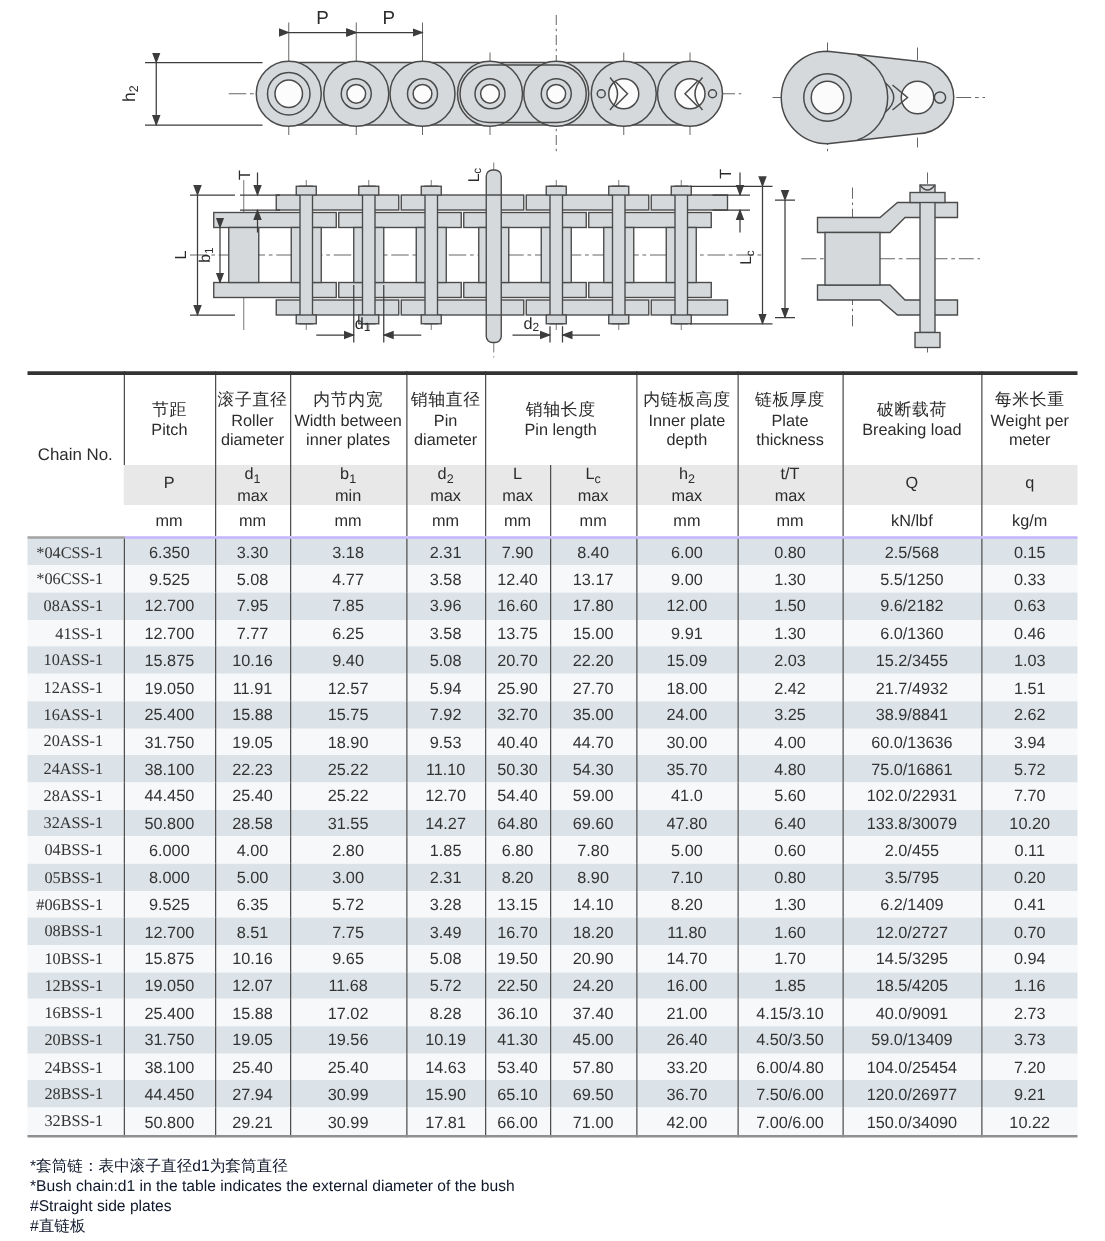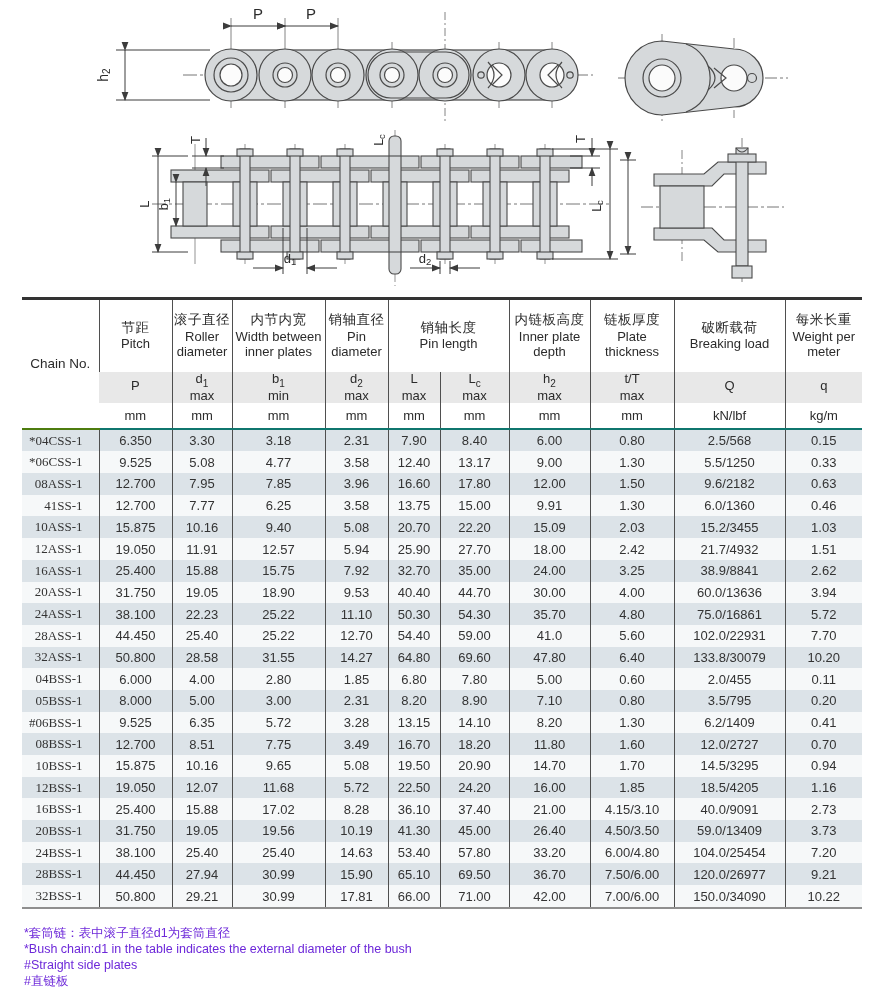--- a/index.html
+++ b/index.html
@@ -7,31 +7,31 @@
   .page{position:relative;width:884px;height:993px;background:#ffffff;overflow:hidden;}
   .fig{position:absolute;}
   
   .spec-table{position:absolute;left:22px;top:297px;width:840px;border-collapse:collapse;table-layout:fixed;
     border-top:3px solid #333;border-bottom:2px solid #8f8f8f;font-size:13px;}
   .spec-table th,.spec-table td{border-left:1px solid #4f4f4f;font-weight:normal;text-align:center;padding:0;}
   .spec-table th:first-child,.spec-table td:first-child{border-left:none;}
   .row-groups th{height:72px;vertical-align:middle;line-height:1.2;background:#fff;}
   .row-groups .cn{font-size:13.5px;letter-spacing:.5px;}
   .row-groups .en{font-size:13px;}
-  .chain-no-th{border-bottom:2px solid #4d7c0f;vertical-align:middle;font-size:13.5px;background:#fff;margin-top:40px;}
+  .chain-no-th{border-bottom:2px solid #a3a3a3;vertical-align:middle;font-size:13.5px;background:#fff;margin-top:40px;}
   .row-symbols th{height:30px;background:#e8e8e8;vertical-align:middle;line-height:1.05;font-size:13px;}
   .row-symbols sub{font-size:10px;}
   .row-symbols .qual:empty{display:none;}
-  .row-units th{height:25px;background:#fff;vertical-align:middle;border-bottom:2px solid #0f766e;font-size:13px;}
+  .row-units th{height:25px;background:#fff;vertical-align:middle;border-bottom:2px solid #c4b5fd;font-size:13px;}
   .spec-table tbody td{height:21.7px;vertical-align:middle;font-size:13px;color:#333;}
   .spec-table tbody td:first-child{text-align:right;padding-right:16px;font-family:Liberation Serif, serif;}
   .spec-table tbody tr:nth-child(odd){background:#dce3e8;}
   .spec-table tbody tr:nth-child(even){background:#f6f8f9;}
   
-  .notes{position:absolute;left:24px;top:925px;font-size:12.5px;line-height:1.28;color:#6d28d9;}
+  .notes{position:absolute;left:24px;top:925px;font-size:12.5px;line-height:1.28;color:#0f172a;}
   
   svg text{font-family:"Liberation Sans","DejaVu Sans",sans-serif;fill:#2b2b2b;}
 </style>
 </head>
 <body>
 
 <div class="page">
 
   <div class="fig" style="left:88px;top:4px;width:515px;height:125px;">
     <svg width="515" height="125" viewBox="0 0 515 125">

